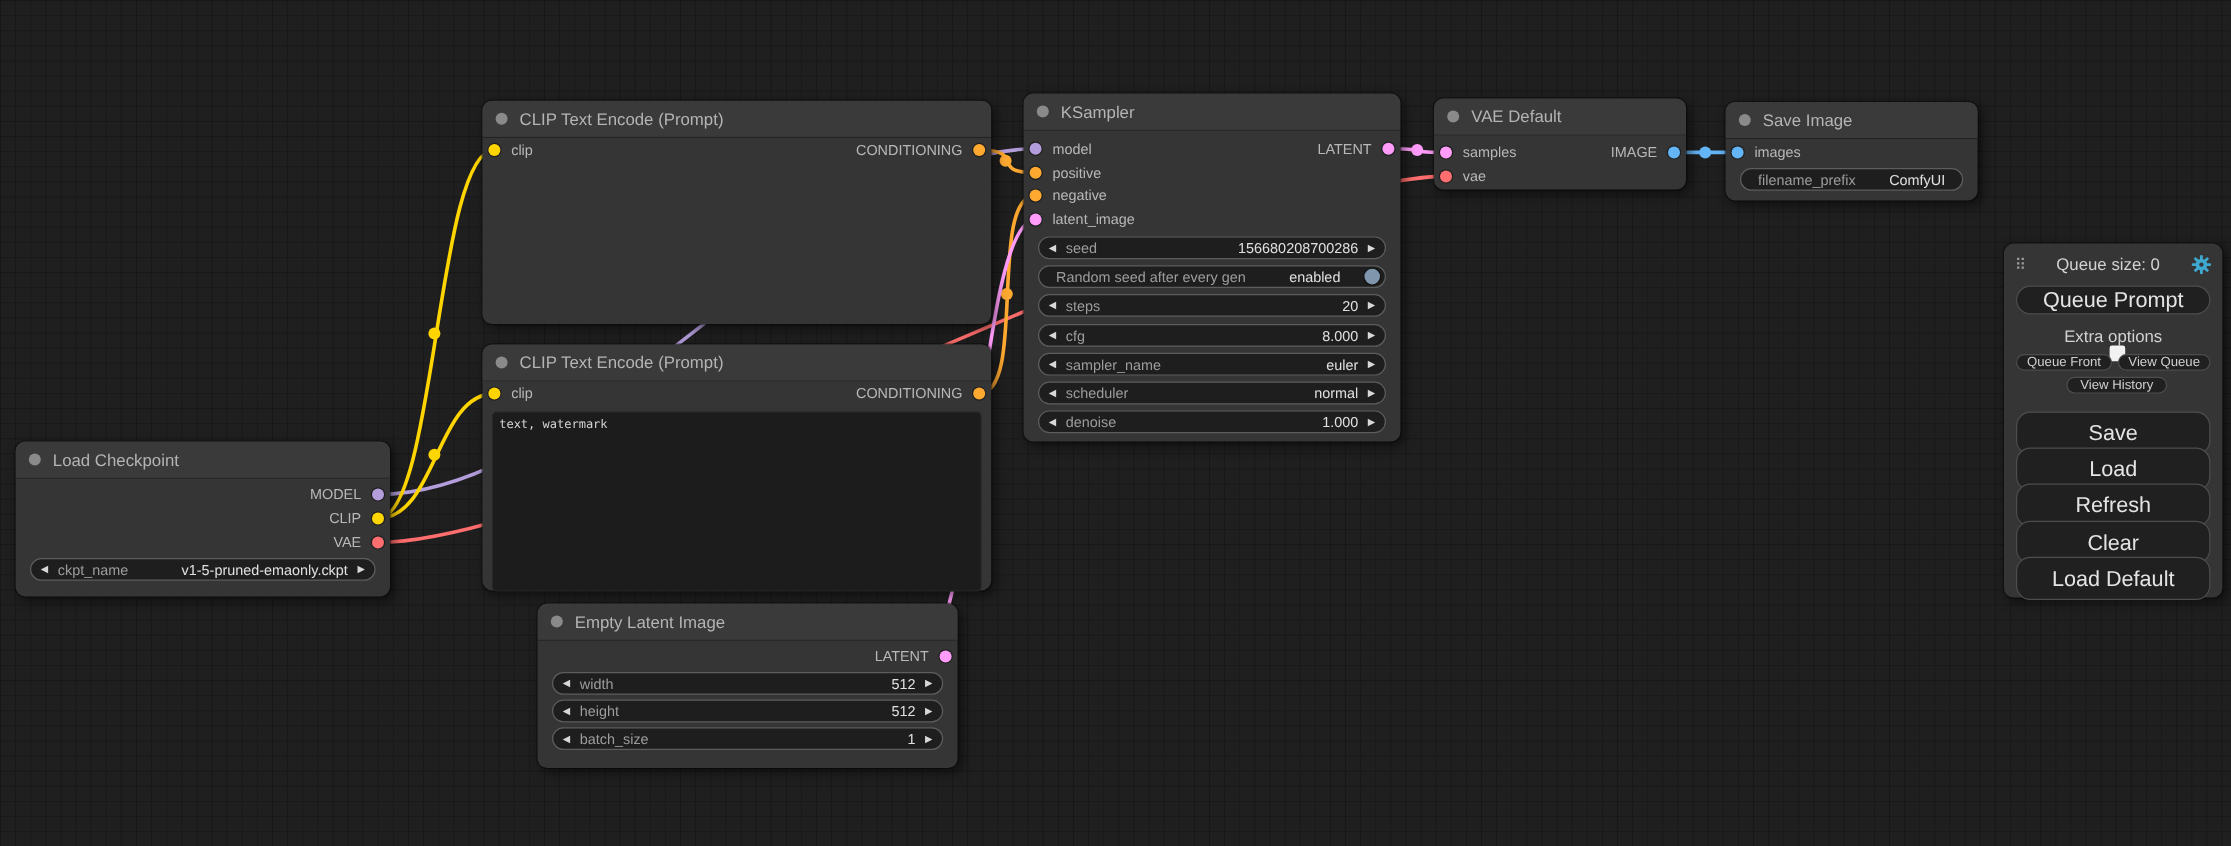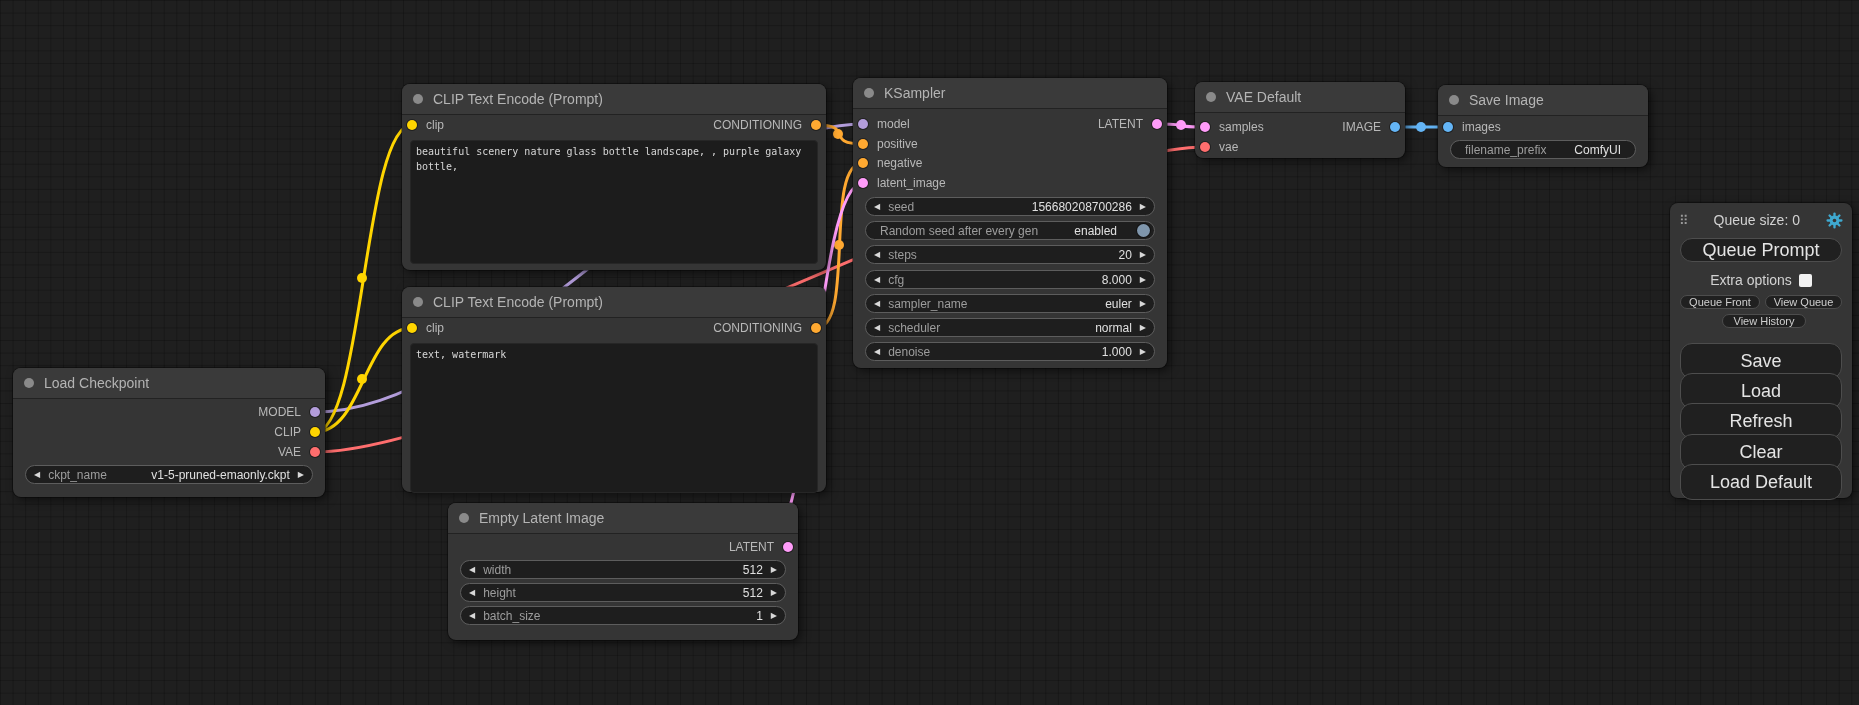--- a/index.html
+++ b/index.html
@@ -55,21 +55,21 @@
   .qp-handle{color:#9a9a9a;font-size:13px;margin-left:9px;letter-spacing:-1px;cursor:move;}
   .qp-size{flex:1;text-align:center;color:#d2d2d2;font-size:14px;}
   .qp-gear{margin-right:9px;display:flex;align-items:center;cursor:pointer;}
   .qbtn{
     position:absolute;left:10px;right:10px;background:#202020;border:1px solid #4d4d4d;
     border-radius:12px;color:#e4e4e4;display:flex;align-items:center;justify-content:center;
     cursor:pointer;box-sizing:border-box;
   }
   .qbtn.big{height:36px;font-size:18px;}
   .qbtn.small{font-size:11px;height:14px;border-radius:8px;color:#cfcfcf;}
-  .qp-extra{position:absolute;top:69px;left:0;right:0;display:flex;align-items:center;justify-content:center;color:#d2d2d2;font-size:14px;}
+  .qp-extra{position:absolute;top:69px;left:0;right:0;display:flex;align-items:center;justify-content:center;color:#d2d2d2;font-size:14px;flex-direction:column;}
   .qp-check{width:13px;height:13px;background:#f2f2f2;border-radius:2px;margin-left:7px;cursor:pointer;}
 </style>
 </head>
 <body>
 
 <svg id="wires" width="1859" height="705">
     <path d="M 315 412 C 495 412, 683 124, 863 124" stroke="#B39DDB" stroke-width="3" fill="none"></path>
     <path d="M 315 432 C 363.5 432, 363.5 125, 412 125" stroke="#FFD500" stroke-width="3" fill="none"></path>
     <circle cx="362" cy="278" r="5" fill="#FFD500"></circle>
     <path d="M 315 432 C 363.5 432, 363.5 328, 412 328" stroke="#FFD500" stroke-width="3" fill="none"></path>
@@ -116,21 +116,20 @@
         <span>CLIP Text Encode (Prompt)</span>
       </div>
       <div class="slot in" style="top: 32px;">
         <span class="dot" style="background:#FFD500"></span>
         <span>clip</span>
       </div>
       <div class="slot out" style="top: 32px;">
         <span class="dot" style="background:#FFA931"></span>
         <span>CONDITIONING</span>
       </div>
-      <div class="ta" style="left: 8px; right: 8px; top: 56px; height: 114px;">beautiful scenery nature glass bottle landscape, , purple galaxy bottle,</div>
     </div>
     <div class="node" style="left: 402px; top: 287px; width: 424px; height: 205px;">
       <div class="node-title">
         <span class="title-dot"></span>
         <span>CLIP Text Encode (Prompt)</span>
       </div>
       <div class="slot in" style="top: 32px;">
         <span class="dot" style="background:#FFD500"></span>
         <span>clip</span>
       </div>

